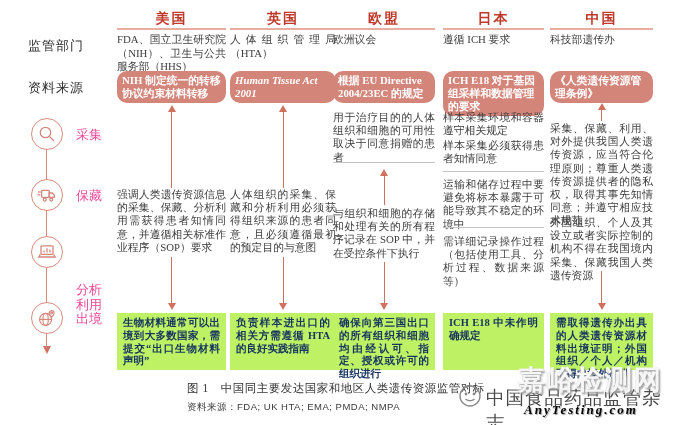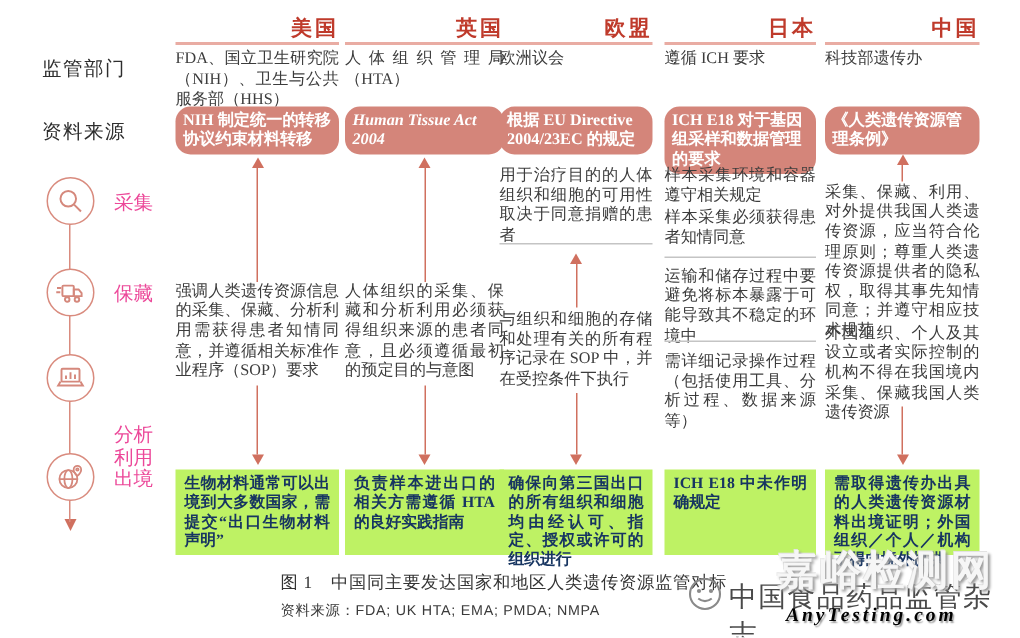--- a/index.html
+++ b/index.html
@@ -17,21 +17,21 @@
                 border-radius:50%; background:#fff; z-index:2; display:flex; align-items:center; justify-content:center; }
   .steplabel { position:absolute; left:76px; font-size:13px; color:#ec4899; }
   .steplabel.wrap { width:30px; line-height:15px;margin-top:45px; }
   
   .col { position:absolute; top:0; height:425px; }
   .col-0 { left:117px; width:109px; }
   .col-1 { left:230px; width:106px; }
   .col-2 { left:333px; width:102px; }
   .col-3 { left:443px; width:101px; }
   .col-4 { left:550px; width:103px; }
-  .cname { position:absolute; top:10px; left:0; right:0; text-align:right;
+  .cname { position:absolute; top:10px; left:0; right:0; text-align:center;
            font-size:14px; font-weight:bold; color:#bf3a2b; letter-spacing:2px; }
   .cunder { position:absolute; top:28px; left:0; right:0; height:2px; background:#e9aca3; }
   .creg { position:absolute; top:33px; left:0; right:0; font-size:10.8px; line-height:13.5px; text-align:justify; }
   .lawbox { position:absolute; top:71px; left:0; right:0; min-height:32px; background:#d4857a;
             color:#ffffff; font-weight:bold; font-size:10.8px; line-height:13px; padding:3px 5px;border-radius:10px; }
   .lawbox.center { display:flex; align-items:center; justify-content:center; font-style:italic; font-weight:bold; }
   .mid { position:absolute; left:0; right:0; font-size:10.8px; line-height:13.2px; text-align:justify; color:#3c3c3c; }
   .divider { position:absolute; left:0; right:0; height:1px; background:#c4c4c4; }
   .vl { position:absolute; left:50%; margin-left:-0.5px; width:1px; background:#d0705f; }
   .ah { position:absolute; left:50%; margin-left:-4px; width:0; height:0;
@@ -125,21 +125,21 @@
     <div class="mid" style="top:188px">强调人类遗传资源信息的采集、保藏、分析利用需获得患者知情同意，并遵循相关标准作业程序（SOP）要求</div>
     <div class="vl" style="top:257px;height:46px"></div>
     <div class="ah down" style="top:303px"></div>
     <div class="exportbox">生物材料通常可以出境到大多数国家，需提交“出口生物材料声明”</div>
   </div>
 
   <div class="col col-1">
     <div class="cname">英国</div>
     <div class="cunder"></div>
     <div class="creg">人体组织管理局（HTA）</div>
-    <div class="lawbox center">Human Tissue Act 2004</div>
+    <div class="lawbox center">Human Tissue Act 2001</div>
     <div class="ah up" style="top:105px"></div>
     <div class="vl" style="top:112px;height:76px"></div>
     <div class="mid" style="top:188px">人体组织的采集、保藏和分析利用必须获得组织来源的患者同意，且必须遵循最初的预定目的与意图</div>
     <div class="vl" style="top:257px;height:46px"></div>
     <div class="ah down" style="top:303px"></div>
     <div class="exportbox">负责样本进出口的相关方需遵循 HTA 的良好实践指南</div>
   </div>
 
   <div class="col col-2">
     <div class="cname">欧盟</div>

